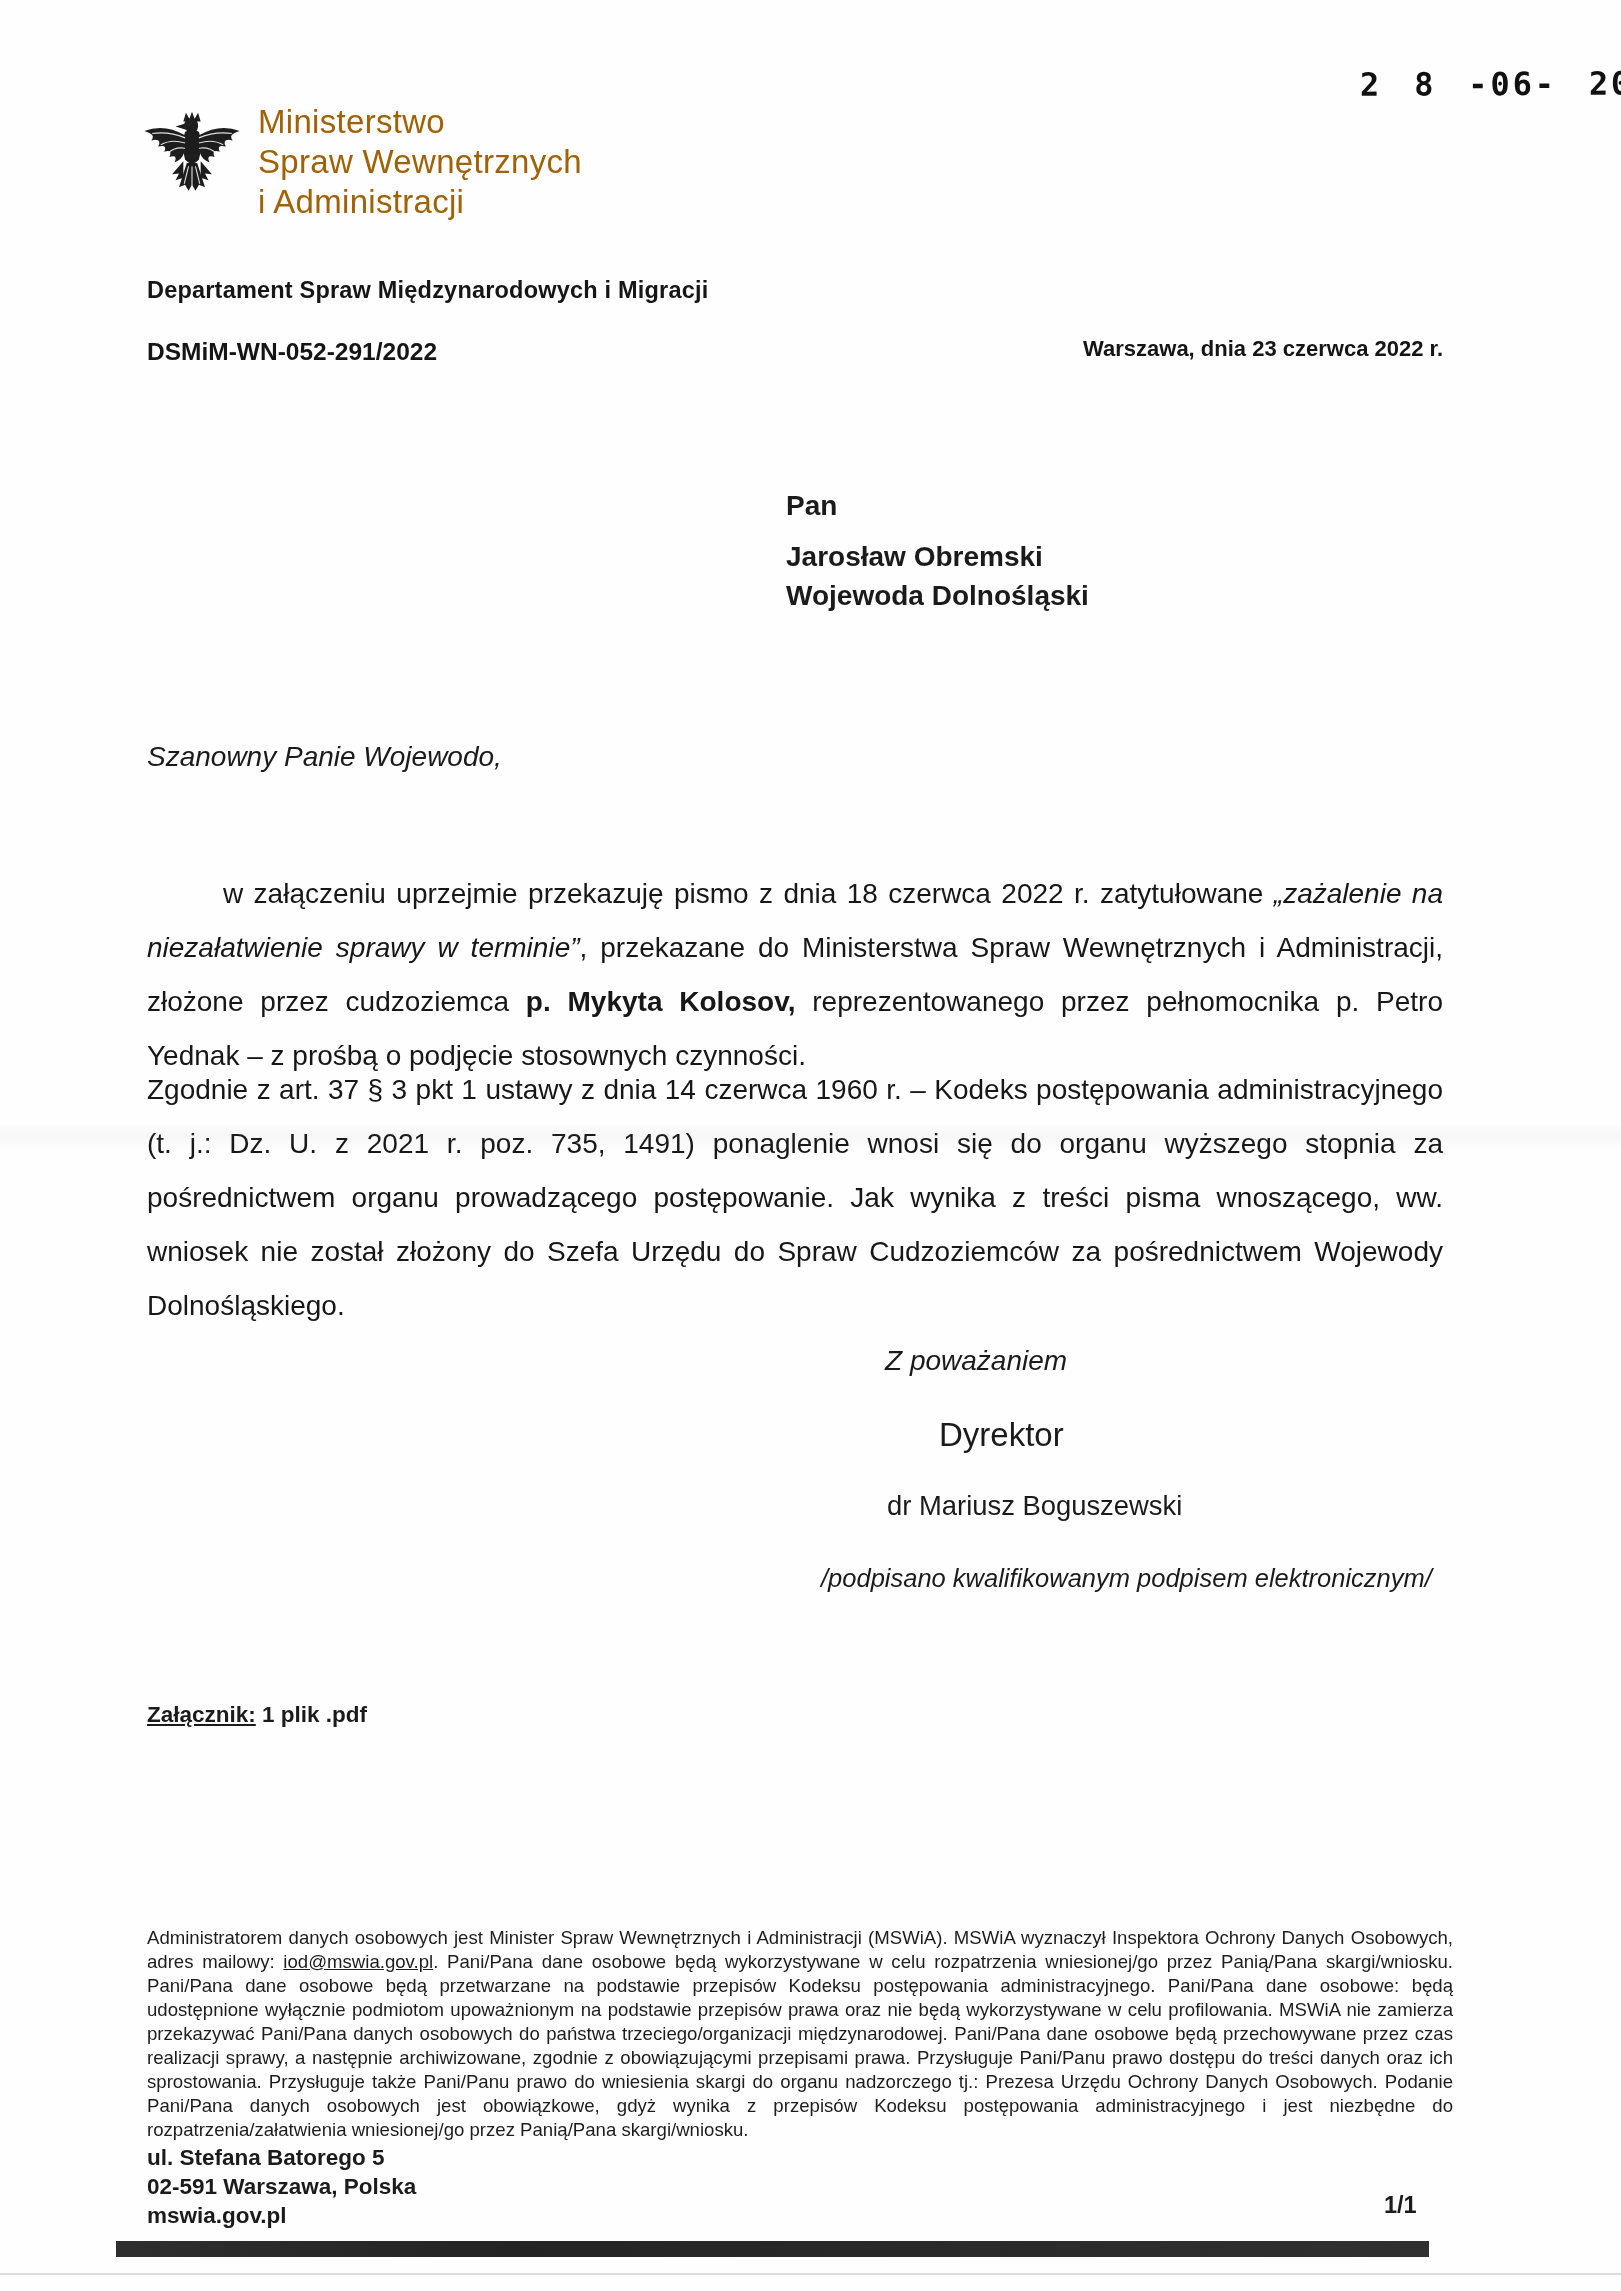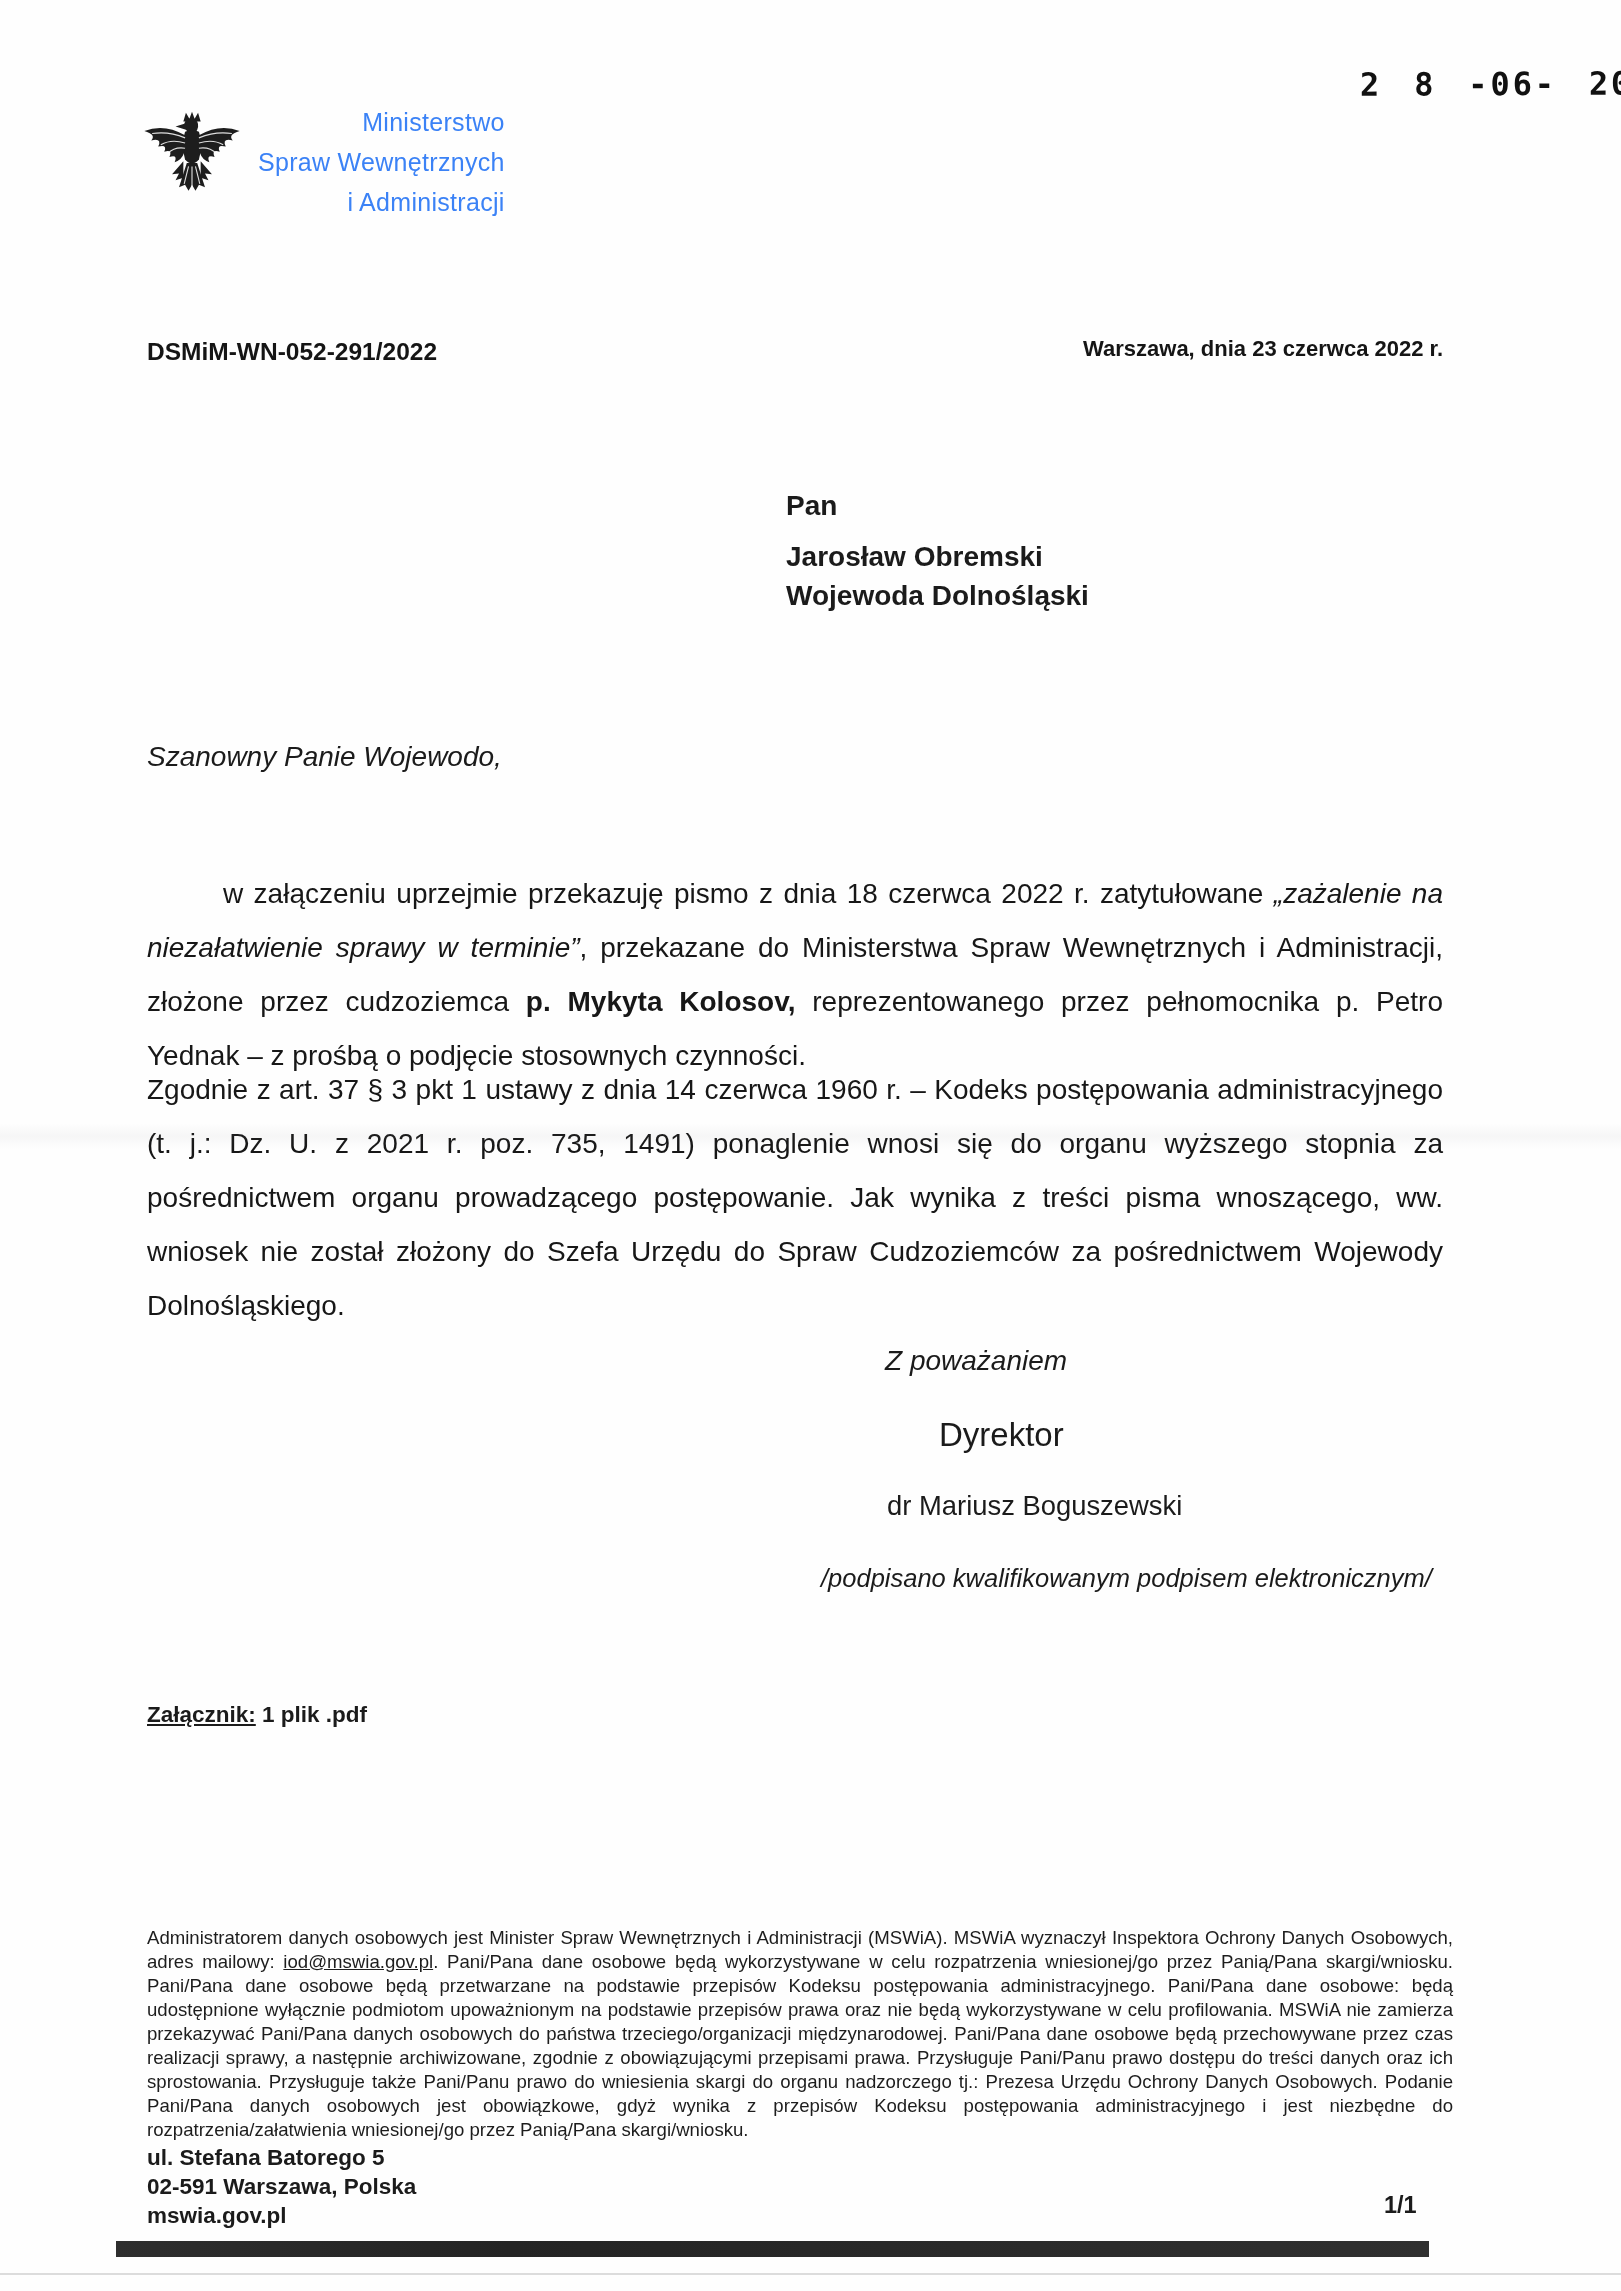--- a/index.html
+++ b/index.html
@@ -15,23 +15,22 @@
   .stamp{
     position:absolute;left:1360px;top:65px;
     font-family:"DejaVu Sans Mono", monospace;
     font-weight:700;font-size:32px;letter-spacing:2.9px;word-spacing:9.8px;
     color:#111;white-space:nowrap;transform:rotate(-0.3deg);
   }
   
   .emblem{position:absolute;left:140px;top:106px;width:104px;height:114px;}
   .ministry{
     position:absolute;left:258px;top:102px;
-    font-size:25px;line-height:40px;font-weight:400;color:#3b82f6;
+    font-size:33px;line-height:40px;font-weight:400;color:#a16207;
     letter-spacing:0.3px;
-    text-align:right;
   }
   .department{
     position:absolute;left:147px;top:277px;
     font-size:23.5px;font-weight:600;color:#161616;letter-spacing:0.2px;
   }
   .refline{position:absolute;left:147px;top:338px;font-size:24.5px;font-weight:600;color:#151515;}
   .placedate{position:absolute;right:178px;top:336px;font-size:22px;font-weight:600;color:#151515;}
   
   .recipient-pan{position:absolute;left:786px;top:490px;font-size:28px;font-weight:700;}
   .recipient-name{position:absolute;left:786px;top:541px;font-size:28px;font-weight:700;}
@@ -99,20 +98,21 @@
       <path d="M56 66 L51 86 M60 66 L60 90 M64 66 L69 86"></path>
     </g>
   </svg>
 
   <div class="ministry">
     <div>Ministerstwo</div>
     <div>Spraw Wewnętrznych</div>
     <div>i Administracji</div>
   </div>
 
+  <div class="department">Departament Spraw Międzynarodowych i Migracji</div>
   <div class="refline">DSMiM-WN-052-291/2022</div>
   <div class="placedate">Warszawa, dnia 23 czerwca 2022 r.</div>
 
   <div class="recipient-pan">Pan</div>
   <div class="recipient-name">Jarosław Obremski</div>
   <div class="recipient-title">Wojewoda Dolnośląski</div>
 
   <div class="greeting">Szanowny Panie Wojewodo,</div>
   <p class="para para1"><span>w załączeniu uprzejmie przekazuję pismo z dnia 18 czerwca 2022 r. zatytułowane </span><span class="seg-i">„zażalenie na niezałatwienie sprawy w terminie”</span><span>, przekazane do Ministerstwa Spraw Wewnętrznych i Administracji, złożone przez cudzoziemca </span><span class="seg-b">p. Mykyta Kolosov,</span><span> reprezentowanego przez pełnomocnika p. Petro Yednak – z prośbą o podjęcie stosownych czynności.</span></p>
   <p class="para para2">Zgodnie z art. 37 § 3 pkt 1 ustawy z dnia 14 czerwca 1960 r. – Kodeks postępowania administracyjnego (t. j.: Dz. U. z 2021 r. poz. 735, 1491) ponaglenie wnosi się do organu wyższego stopnia za pośrednictwem organu prowadzącego postępowanie. Jak wynika z treści pisma wnoszącego, ww. wniosek nie został złożony do Szefa Urzędu do Spraw Cudzoziemców za pośrednictwem Wojewody Dolnośląskiego.</p>

